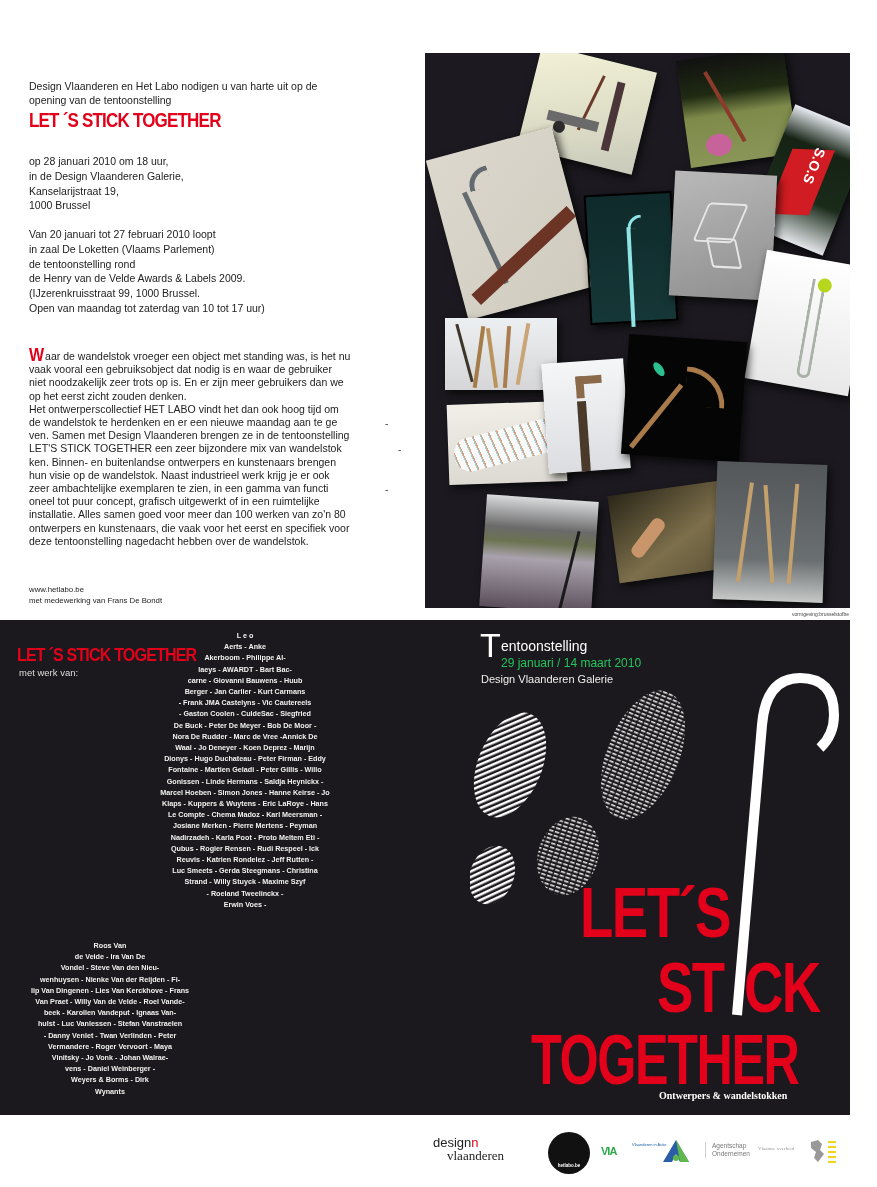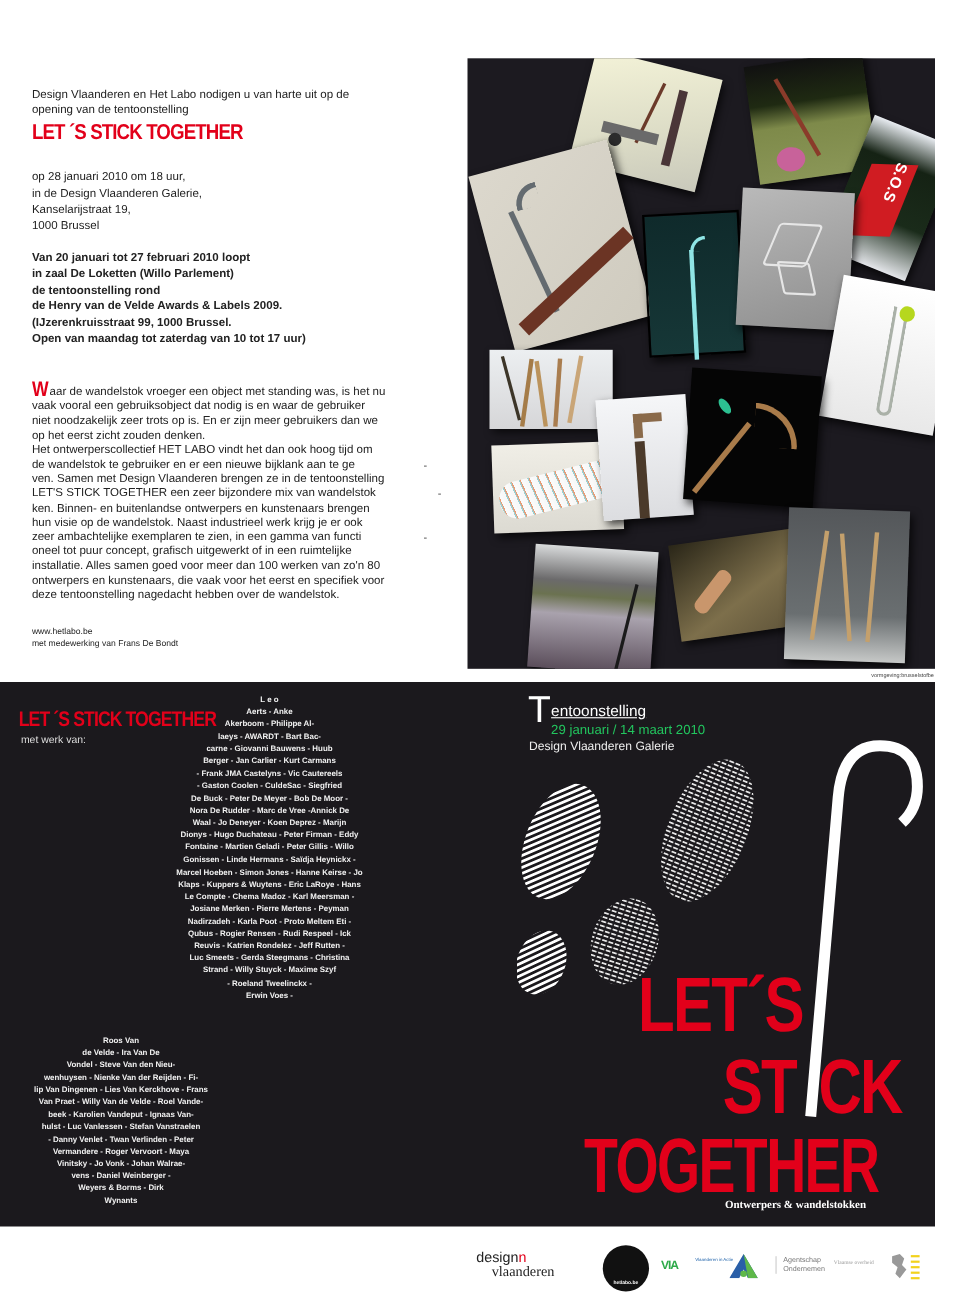--- a/index.html
+++ b/index.html
@@ -6,36 +6,36 @@
   body { width:877px; height:1187px; background:#ffffff; position:relative; overflow:hidden; font-family:"Liberation Sans", sans-serif; color:#1a1a1a; }
 
   
   .intro { position:absolute; left:29px; top:80px; width:340px; font-size:10.5px; line-height:13.5px; color:#222; }
   .red-title-sm { font-family:"Liberation Sans", sans-serif; font-weight:bold; color:#e2001a; font-size:17px; letter-spacing:-0.8px; transform:scaleY(1.15); transform-origin:left top; display:inline-block; }
   .block { position:absolute; left:29px; font-size:10.5px; line-height:14.8px; color:#222; }
   .line { display:block; white-space:nowrap; }
   .body-text { position:absolute; left:29px; top:349px; width:345px; font-size:10.5px; line-height:13.2px; color:#222; }
   .dropcap { color:#e2001a; font-weight:bold; font-size:16px; line-height:12px; transform:scaleY(1.2); display:inline-block; margin-right:1px; }
   .hyph { position:absolute; font-size:10px; color:#444; }
-  .credits { position:absolute; left:29px; top:568px; font-size:7.8px; line-height:11px; color:#222; }
+  .credits { position:absolute; left:29px; top:584px; font-size:7.8px; line-height:11px; color:#222; }
 
   
   .photo-panel { position:absolute; left:425px; top:53px; width:425px; height:555px; background:#1c1a20; overflow:hidden; }
   .photo { position:absolute; box-shadow:3px 4px 8px rgba(0,0,0,0.7); }
   .credit-small { position:absolute; right:28px; top:611px; font-size:5px; color:#444; }
 
   
   .bottom-panel { position:absolute; left:0; top:620px; width:850px; height:495px; background:#1b191d; overflow:hidden; }
   .bp-title { position:absolute; left:17px; top:24px; font-weight:bold; color:#e2001a; font-size:16px; letter-spacing:-0.8px; transform:scaleY(1.2); transform-origin:left top; white-space:nowrap; }
   .bp-sub { position:absolute; left:19px; top:47px; color:#ddd; font-size:9.5px;text-align:right; }
   .names { position:absolute; color:#f2f2f2; font-weight:bold; font-size:7.2px; line-height:11.2px; text-align:center; white-space:nowrap; }
   .names span { display:block; }
 
   .expo-T { position:absolute; left:480px; top:8px; font-size:34px; color:#fff; font-weight:normal; line-height:34px; }
-  .expo-word { position:absolute; left:501px; top:18px; font-size:14px; color:#fff;text-decoration:underline; }
+  .expo-word { position:absolute; left:501px; top:18px; font-size:14px; color:#fff; }
   .expo-date { position:absolute; left:501px; top:36px; font-size:12px; color:#22c55e; }
   .expo-place { position:absolute; left:481px; top:53px; font-size:11px; color:#eee; }
 
   .big-title { position:absolute; color:#e2001a; font-weight:bold; font-family:"Liberation Sans", sans-serif; letter-spacing:-2px; line-height:1; transform-origin:left top; white-space:nowrap; }
   .tagline { position:absolute; left:659px; top:1090px; font-family:"Liberation Serif", serif; font-size:10px; color:#fff; font-weight:bold; }
 
   
   .logos { position:absolute; top:1130px; left:0; width:877px; height:45px; }
   .logo-dv { position:absolute; left:433px; top:6px; font-size:13px; line-height:13px; color:#222; }
   .logo-dv .l2 { display:block; padding-left:14px;font-family:Liberation Serif, serif; }
@@ -58,36 +58,36 @@
   <span class="red-title-sm" style="margin-top:6px;">LET ´S STICK TOGETHER</span>
 </div>
 
 <div class="block" style="top:154px;">
   <span class="line">op 28 januari 2010 om 18 uur,</span>
   <span class="line">in de Design Vlaanderen Galerie,</span>
   <span class="line">Kanselarijstraat 19,</span>
   <span class="line">1000 Brussel</span>
 </div>
 
-<div class="block" style="top:227px;font-weight:bold;">
+<div class="block" style="top:227px;">
   <span class="line">Van 20 januari tot 27 februari 2010 loopt</span>
-  <span class="line">in zaal De Loketten (Willo Parlement)</span>
+  <span class="line">in zaal De Loketten (Vlaams Parlement)</span>
   <span class="line">de tentoonstelling rond</span>
   <span class="line">de Henry van de Velde Awards &amp; Labels 2009.</span>
   <span class="line">(IJzerenkruisstraat 99, 1000 Brussel.</span>
   <span class="line">Open van maandag tot zaterdag van 10 tot 17 uur)</span>
 </div>
 
 <div class="body-text">
   <span class="line"><span class="dropcap">W</span><span>aar de wandelstok vroeger een object met standing was, is het nu</span></span>
   <span class="line">vaak vooral een gebruiksobject dat nodig is en waar de gebruiker</span>
   <span class="line">niet noodzakelijk zeer trots op is. En er zijn meer gebruikers dan we</span>
   <span class="line">op het eerst zicht zouden denken.</span>
   <span class="line">Het ontwerperscollectief HET LABO vindt het dan ook hoog tijd om</span>
-  <span class="line">de wandelstok te gebruiker en er een nieuwe bijklank aan te ge</span>
+  <span class="line">de wandelstok te herdenken en er een nieuwe maandag aan te ge</span>
   <span class="line">ven. Samen met Design Vlaanderen brengen ze in de tentoonstelling</span>
   <span class="line">LET'S STICK TOGETHER een zeer bijzondere mix van wandelstok</span>
   <span class="line">ken. Binnen- en buitenlandse ontwerpers en kunstenaars brengen</span>
   <span class="line">hun visie op de wandelstok. Naast industrieel werk krijg je er ook</span>
   <span class="line">zeer ambachtelijke exemplaren te zien, in een gamma van functi</span>
   <span class="line">oneel tot puur concept, grafisch uitgewerkt of in een ruimtelijke</span>
   <span class="line">installatie. Alles samen goed voor meer dan 100 werken van zo'n 80</span>
   <span class="line">ontwerpers en kunstenaars, die vaak voor het eerst en specifiek voor</span>
   <span class="line">deze tentoonstelling nagedacht hebben over de wandelstok.</span>
 </div>

